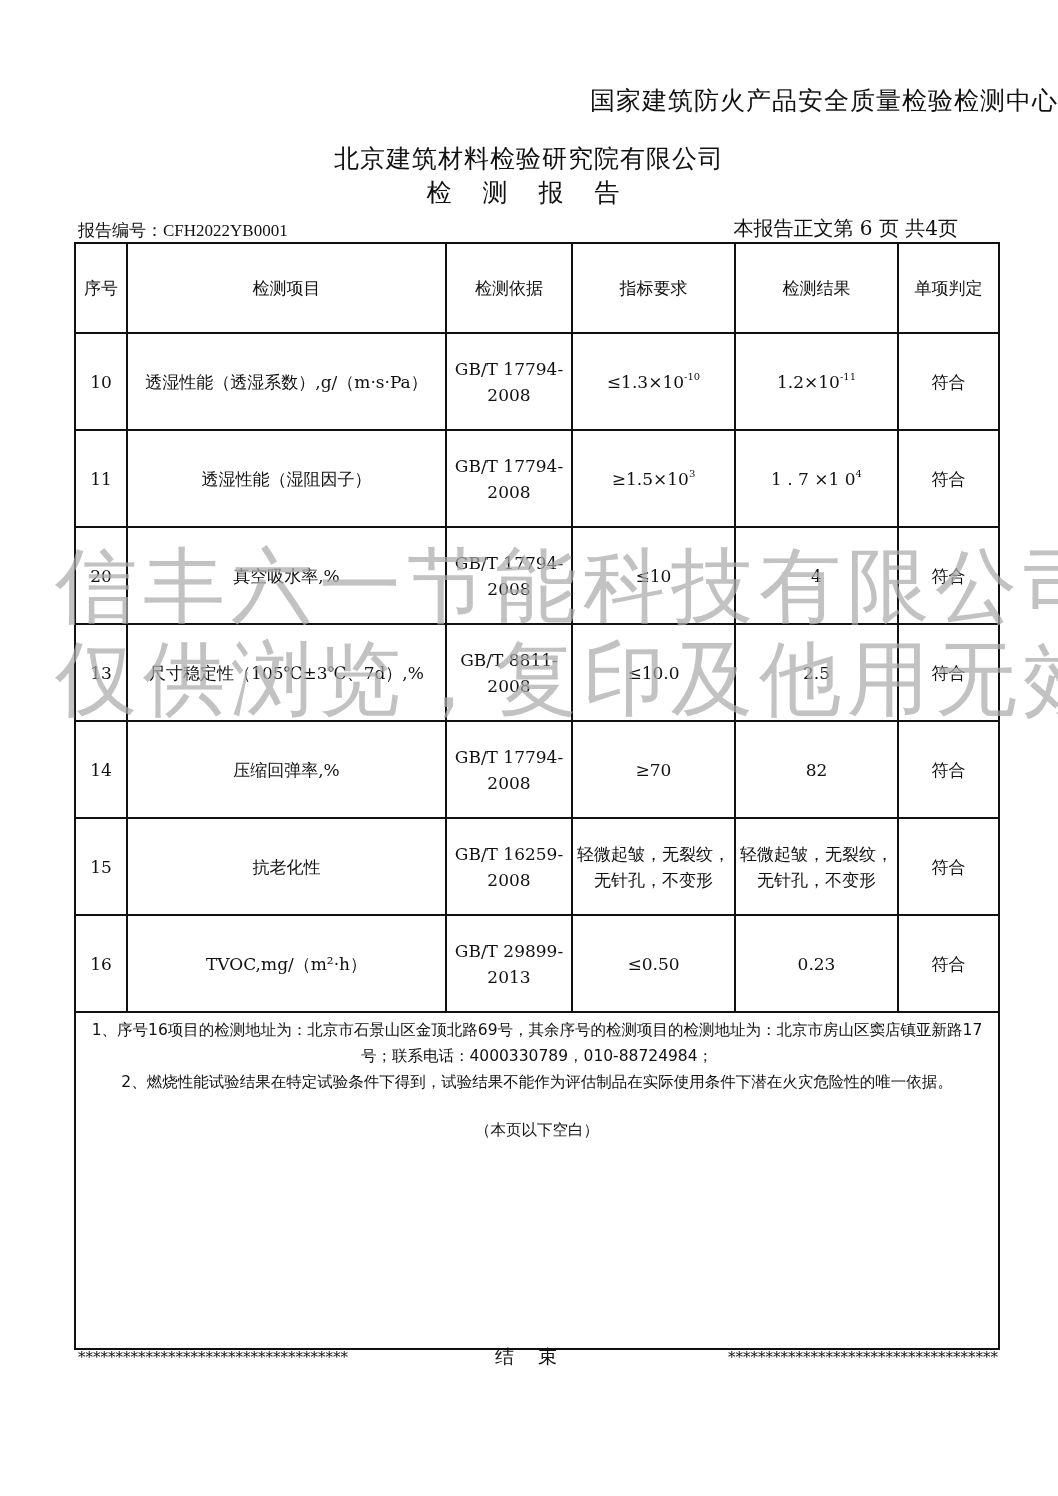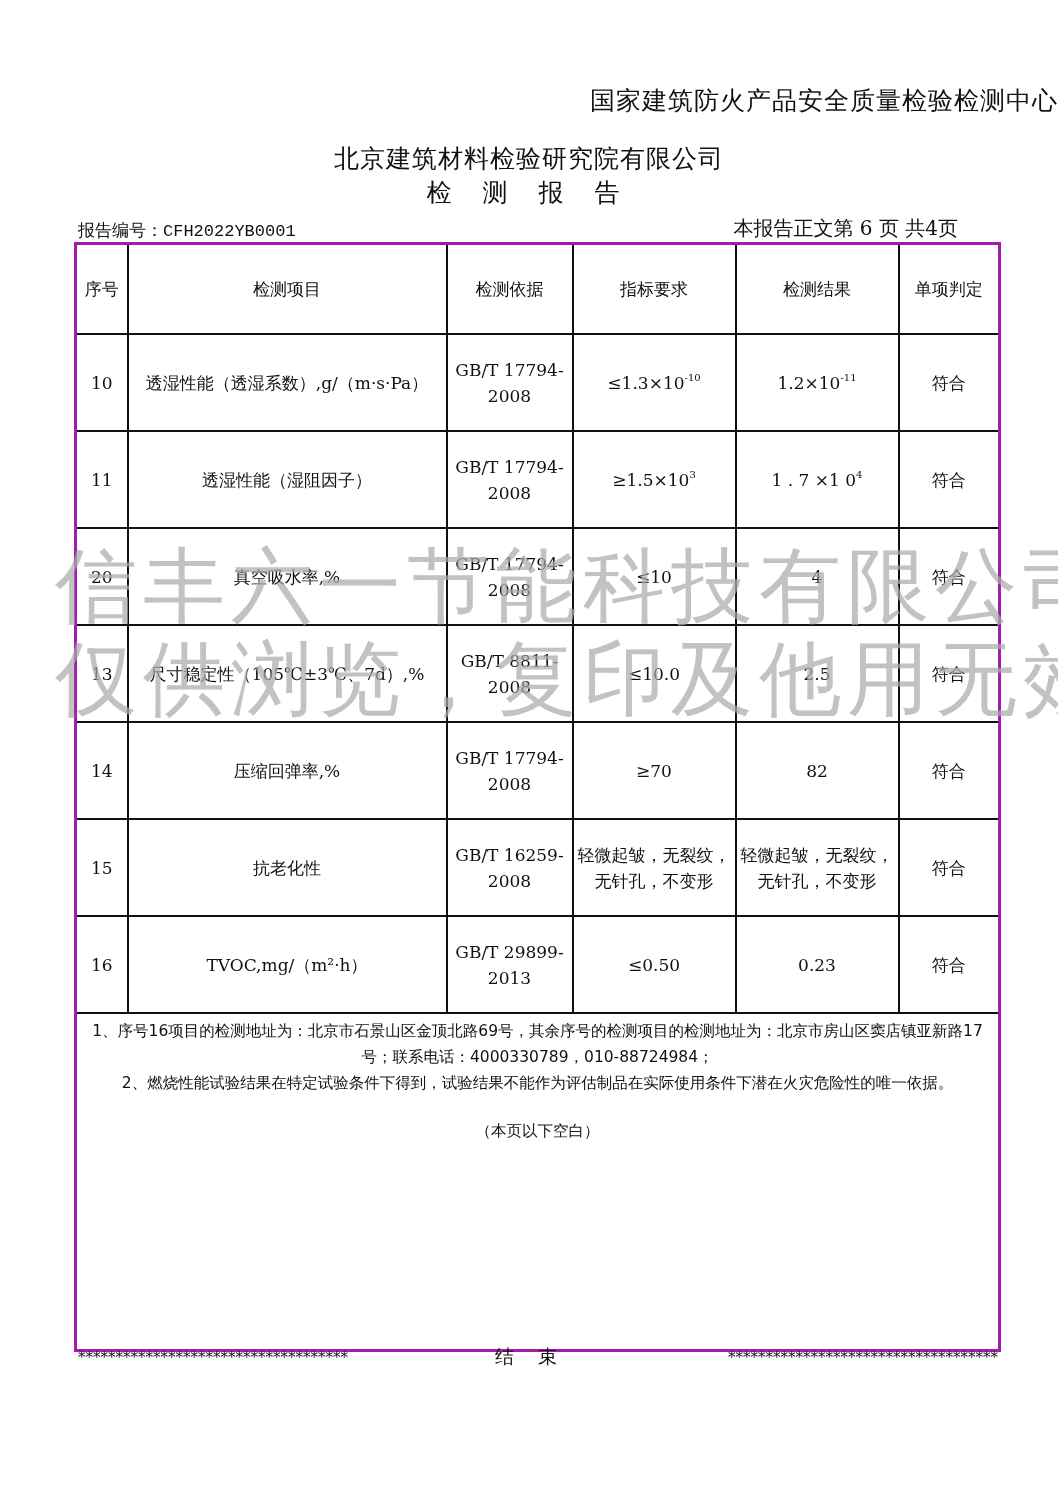--- a/index.html
+++ b/index.html
@@ -4,25 +4,25 @@
 <style>
   html, body { margin:0; padding:0; background:#ffffff; }
   body { width:1058px; height:1496px; position:relative; overflow:hidden;
          font-family:"DejaVu Serif", "Liberation Serif", serif; color:#111; }
   .title1 { position:absolute; top:84px; left:0; width:1058px; text-align:right;
             font-family:"DejaVu Sans", sans-serif; font-size:25px; letter-spacing:1px; }
   .title2 { position:absolute; top:134px; left:0; width:1058px; text-align:center;
             font-family:"DejaVu Sans", sans-serif; font-size:25px; letter-spacing:1px;margin-top:8px; }
   .title3 { position:absolute; top:176px; left:0; width:1058px; text-align:center;
             font-family:Liberation Sans, sans-serif; font-size:25px; letter-spacing:12px; }
-  .report-no { position:absolute; top:219px; left:78px; font-family:Liberation Mono, monospace;
+  .report-no { position:absolute; top:219px; left:78px; font-family:Liberation Serif, serif;
                font-size:17px; border-bottom:1px solid #111; padding-right:4px; }
   .page-info { position:absolute; top:215px; right:100px; font-size:20px; }
   table.main { position:absolute; top:242px; left:74px; width:924px; border-collapse:collapse;
-               border:3px solid #a21caf; table-layout:fixed; }
+               border:1px solid #a21caf; table-layout:fixed; }
   table.main td, table.main th { border:2px solid #111; text-align:center; vertical-align:middle;
                font-weight:normal; font-size:17px; line-height:26px; padding:0 3px; }
   table.main th { font-family:"DejaVu Sans", sans-serif; font-size:17px; height:88px; }
   table.main tr.row td { height:95px; }
   td.notes { text-align:right; vertical-align:top !important; height:327px;
              font-family:"DejaVu Sans", sans-serif; font-size:15.5px !important; line-height:26px !important;
              padding:4px 4px !important; }
   .notes p { margin:0; }
   .notes .blank { margin-top:22px; }
   sup { font-size:10px; vertical-align:8px; line-height:0; }

